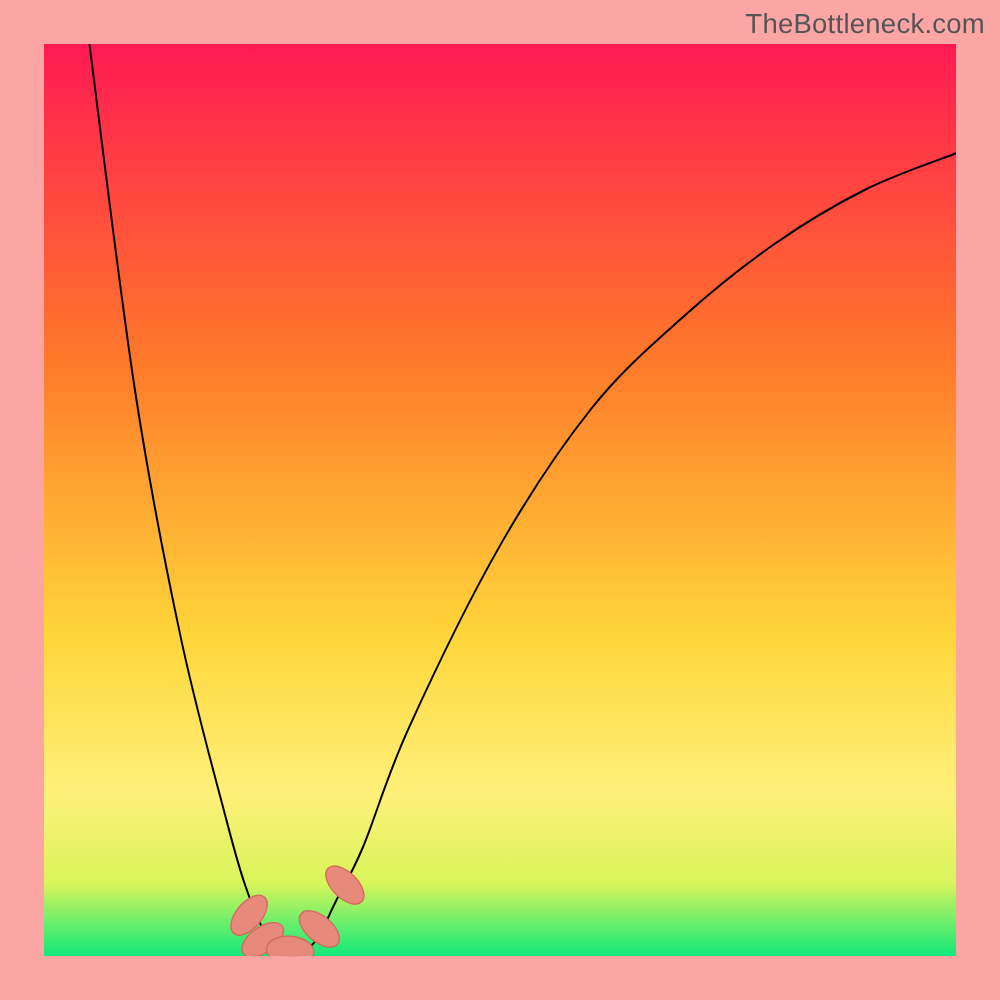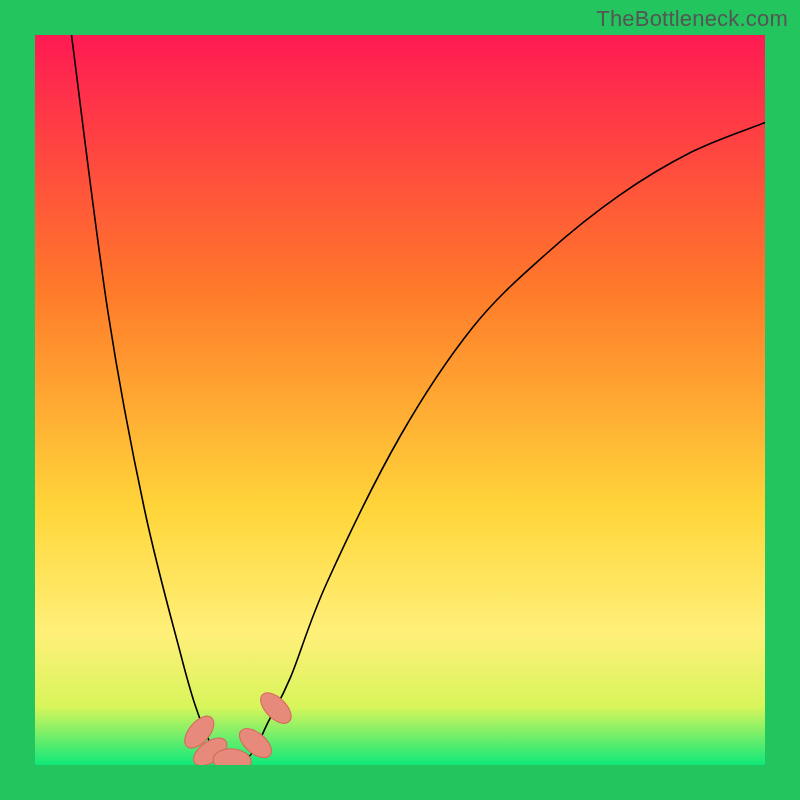--- a/index.html
+++ b/index.html
@@ -10,21 +10,21 @@
     overflow: hidden;
     background: #000;
     font-family: Arial, Helvetica, sans-serif;
   }
   .frame {
     position: absolute;
     left: 0;
     top: 0;
     width: 800px;
     height: 800px;
-    background: #22c55e;
+    background: #fca5a5;
   }
   .plot {
     position: absolute;
     left: 35px;
     top: 35px;
     width: 730px;
     height: 730px;
     overflow: hidden;
   }
   .gradient {

